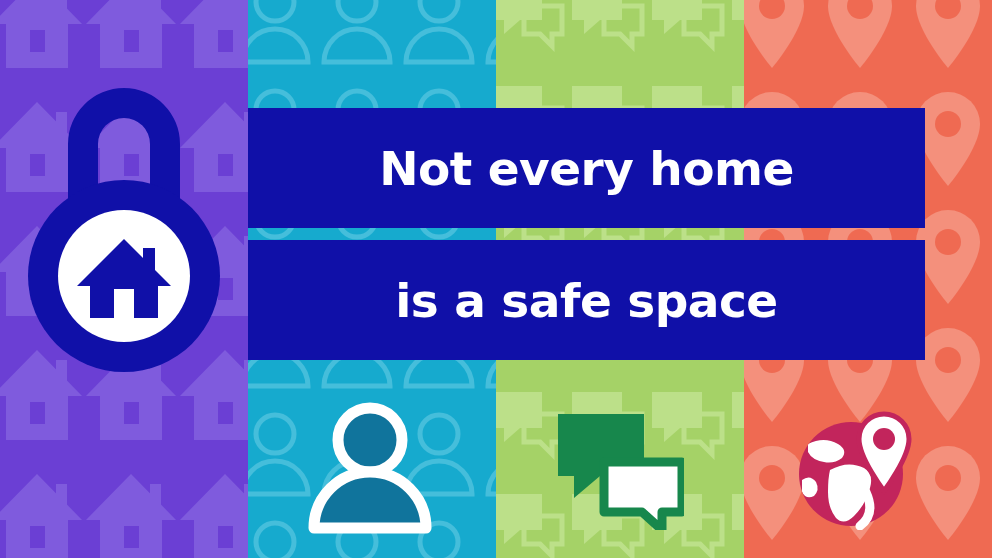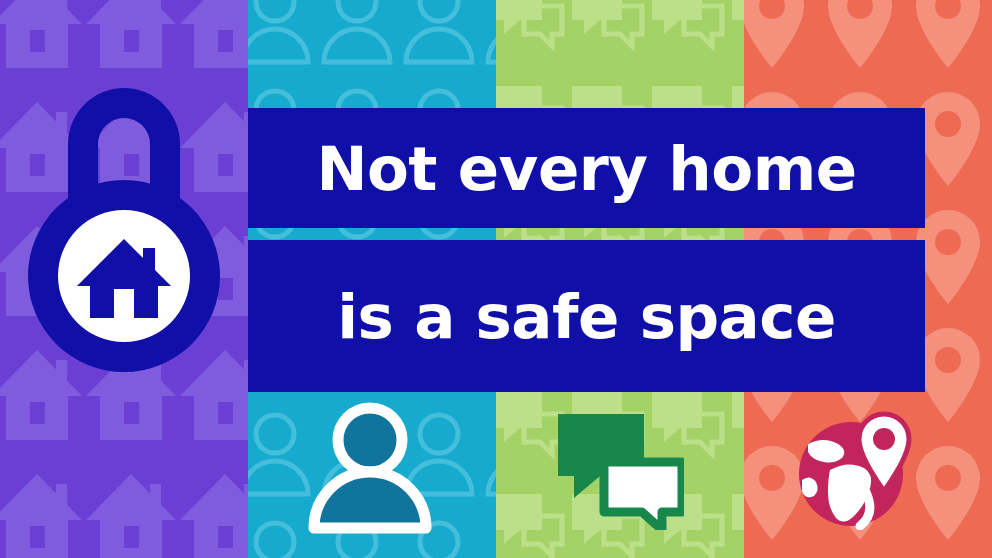--- a/index.html
+++ b/index.html
@@ -39,27 +39,27 @@
   .banner {
     position: absolute;
     left: 248px;
     width: 677px;
     background: #1010A8;
     display: flex;
     align-items: center;
     justify-content: center;
   }
   .banner-1 { top: 108px; height: 120px; }
-  .banner-2 { top: 240px; height: 152px; }
+  .banner-2 { top: 240px; height: 120px; }
 
   .banner-text {
     color: #ffffff;
     font-family: "DejaVu Sans", "Liberation Sans", sans-serif;
     font-weight: bold;
-    font-size: 61px;
+    font-size: 47px;
     line-height: 1;
     letter-spacing: -0.5px;
     white-space: nowrap;
     text-align: center;
   }
 
   
   .lock-wrap {
     position: absolute;
     left: 24px;

